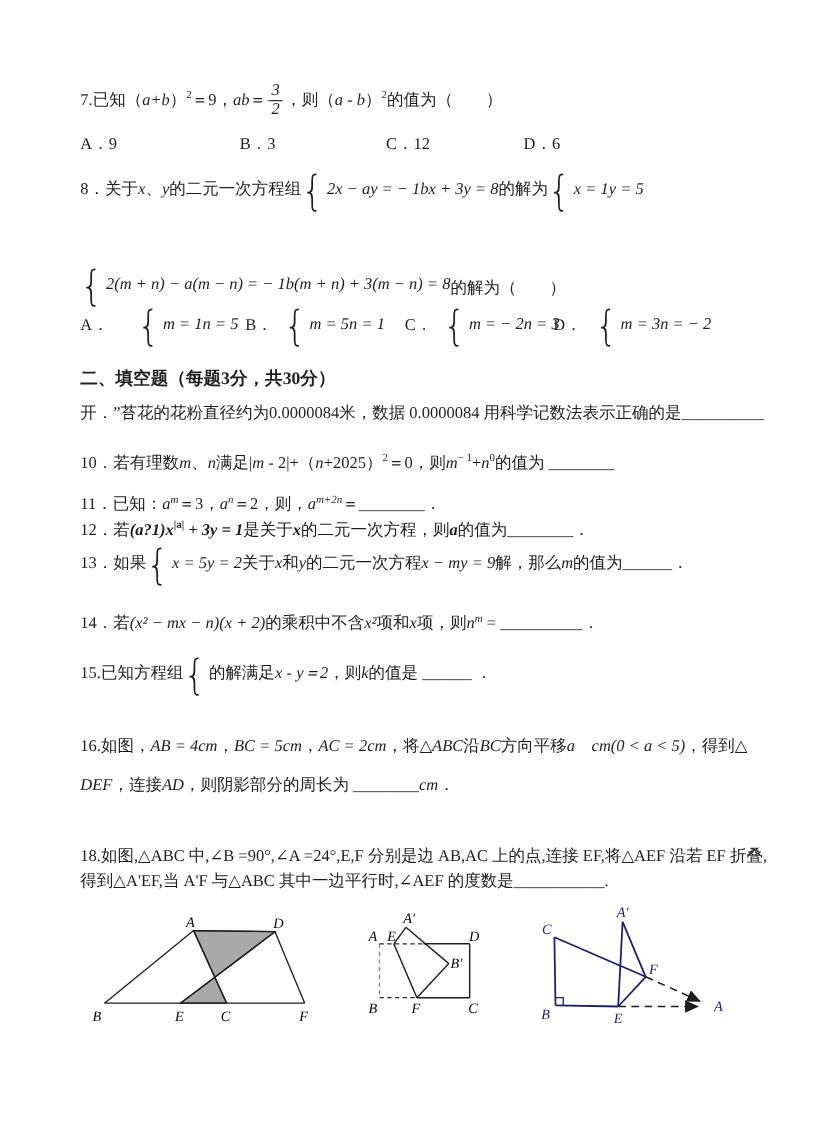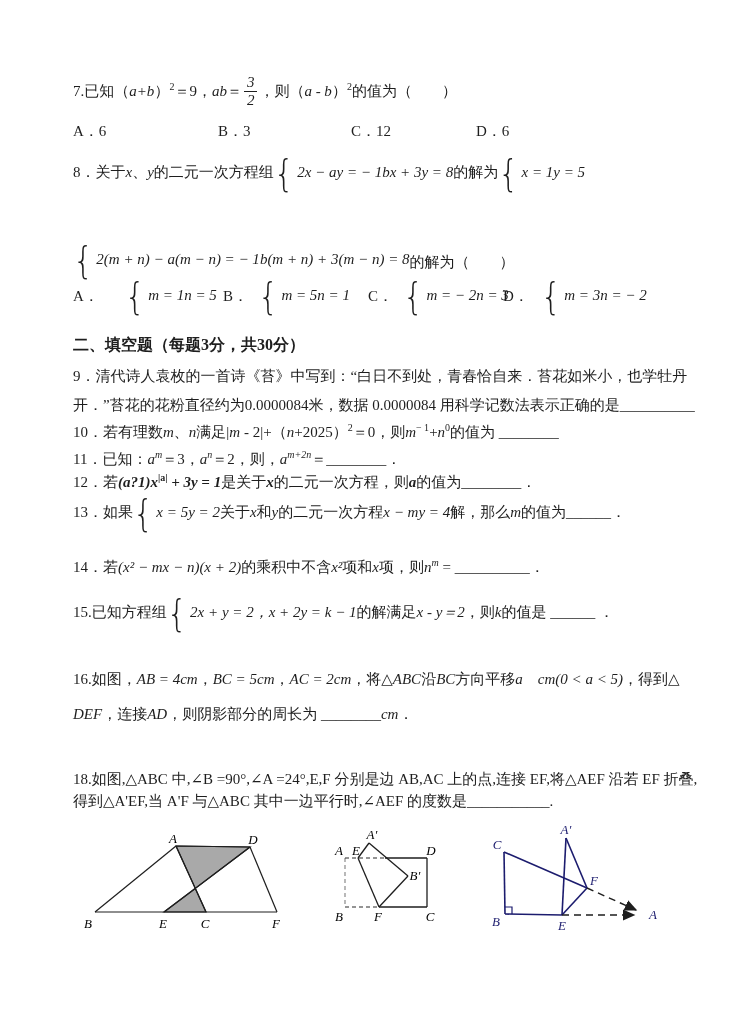--- a/index.html
+++ b/index.html
@@ -44,21 +44,21 @@
   <div class="b flex" style="top:74px;">
     <span class="grp"><span>7.已知（</span><span class="m">a+b</span><span>）</span><sup>2</sup><span>＝9，</span><span class="m">ab</span><span>＝</span></span>
     <span class="frac">
         <span class="num">3</span>
         <span class="den">2</span>
       </span>
     <span class="grp"><span>，则（</span><span class="m">a - b</span><span>）</span><sup>2</sup><span>的值为（　　）</span></span>
   </div>
 
   <div class="b opts" style="top:121px;">
-    <span class="w145">A．6</span>
+    <span class="w145">A．9</span>
     <span class="w133">B．3</span>
     <span class="w125">C．12</span>
     <span>D．6</span>
   </div>
 
   <div class="b flex" style="top:157px;">
     <span class="grp"><span>8．关于</span><span class="m">x</span><span>、</span><span class="m">y</span><span>的二元一次方程组</span></span>
     <span class="sys">
         <span class="brace">{</span>
         <span class="rows">
@@ -126,52 +126,47 @@
             <span>m = 3</span>
             <span>n = − 2</span>
           </span>
         </span>
     </span>
   </div>
 
   <div class="b sec" style="top:333px;">二、填空题（每题3分，共30分）</div>
 
   <div class="b lh29" style="top:362px;">
-    <span class="line">9．清代诗人袁枚的一首诗《苔》中写到：“白日不到处，青春恰自来．苔花如米小，也学牡丹</span>
     <span class="line">开．”苔花的花粉直径约为0.0000084米，数据 0.0000084 用科学记数法表示正确的是__________</span>
   </div>
 
-  <div class="b" style="top:421px;"><span>10．若有理数</span><span class="m">m</span><span>、</span><span class="m">n</span><span>满足|</span><span class="m">m</span><span> - 2|+（</span><span class="m">n</span><span>+2025）</span><sup>2</sup><span>＝0，则</span><span class="m">m</span><sup>− 1</sup><span>+</span><span class="m">n</span><sup>0</sup><span>的值为 ________</span></div>
+  <div class="b" style="top:410px;"><span>10．若有理数</span><span class="m">m</span><span>、</span><span class="m">n</span><span>满足|</span><span class="m">m</span><span> - 2|+（</span><span class="m">n</span><span>+2025）</span><sup>2</sup><span>＝0，则</span><span class="m">m</span><sup>− 1</sup><span>+</span><span class="m">n</span><sup>0</sup><span>的值为 ________</span></div>
 
   <div class="b" style="top:448px;"><span>11．已知：</span><span class="m">a</span><sup class="m">m</sup><span>＝3，</span><span class="m">a</span><sup class="m">n</sup><span>＝2，则，</span><span class="m">a</span><sup class="m">m+2n</sup><span>＝________．</span></div>
 
   <div class="b" style="top:471px;"><span>12．若</span><span class="bi">(a?1)x</span><sup class="bold">|a|</sup><span class="bi"> + 3y = 1</span><span>是关于</span><span class="bi">x</span><span>的二元一次方程，则</span><span class="bi">a</span><span>的值为________．</span></div>
 
   <div class="b flex" style="top:497px;">
     <span class="grp">13．如果</span>
     <span class="sys">
         <span class="brace">{</span>
         <span class="rows">
           <span>x = 5</span>
           <span>y = 2</span>
         </span>
       </span>
-    <span class="grp"><span>关于</span><span class="m">x</span><span>和</span><span class="m">y</span><span>的二元一次方程</span><span class="m">x − my = 4</span><span>解，那么</span><span class="m">m</span><span>的值为______．</span></span>
+    <span class="grp"><span>关于</span><span class="m">x</span><span>和</span><span class="m">y</span><span>的二元一次方程</span><span class="m">x − my = 9</span><span>解，那么</span><span class="m">m</span><span>的值为______．</span></span>
   </div>
 
   <div class="b" style="top:556px;"><span>14．若</span><span class="m">(x² − mx − n)(x + 2)</span><span>的乘积中不含</span><span class="m">x²</span><span>项和</span><span class="m">x</span><span>项，则</span><span class="m">n</span><sup class="m">m</sup><span> = __________．</span></div>
 
   <div class="b flex" style="top:597px;">
     <span class="grp">15.已知方程组</span>
     <span class="sys">
         <span class="brace">{</span>
-        <span class="rows">
-          <span>2x + y = 2，</span>
-          <span>x + 2y = k − 1</span>
-        </span>
       </span>
     <span class="grp"><span>的解满足</span><span class="m">x - y＝2</span><span>，则</span><span class="m">k</span><span>的值是 ______ ．</span></span>
   </div>
 
   <div class="b lh35" style="top:662px;">
     <span class="line"><span>16.如图，</span><span class="m">AB = 4cm</span><span>，</span><span class="m">BC = 5cm</span><span>，</span><span class="m">AC = 2cm</span><span>，将△</span><span class="m">ABC</span><span>沿</span><span class="m">BC</span><span>方向平移</span><span class="m">a</span><span>　</span><span class="m">cm(0 &lt; a &lt; 5)</span><span>，得到△</span></span>
     <span class="line"><span class="m">DEF</span><span>，连接</span><span class="m">AD</span><span>，则阴影部分的周长为 ________</span><span class="m">cm</span><span>．</span></span>
   </div>
 
 

